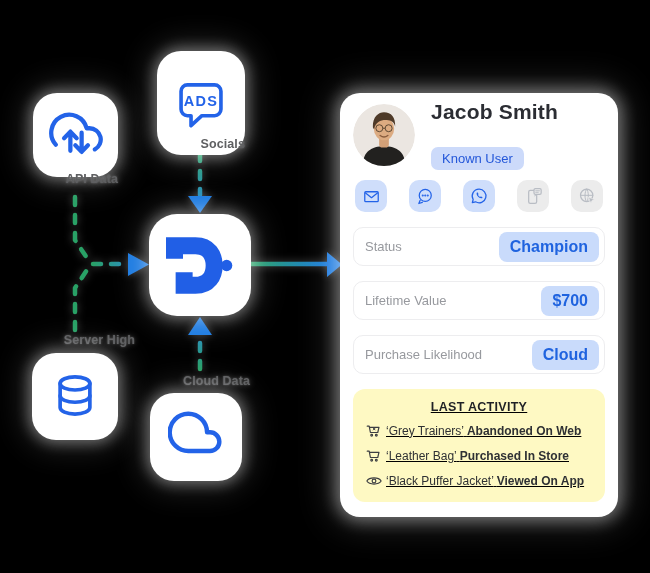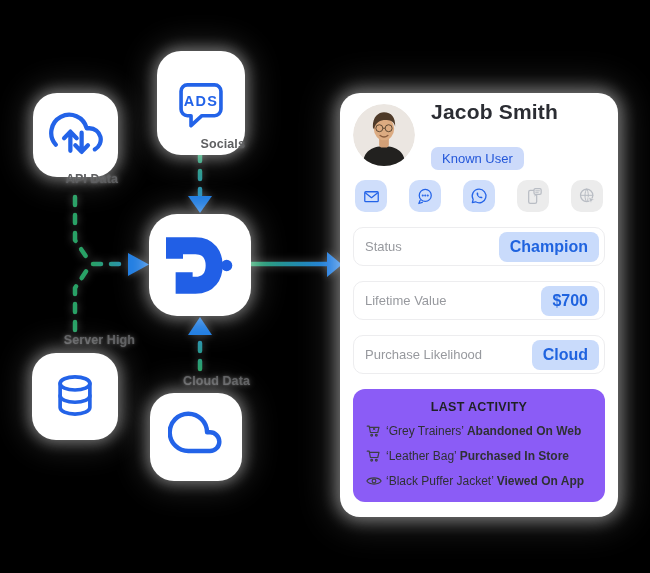--- a/index.html
+++ b/index.html
@@ -46,22 +46,22 @@
   .chan.inactive{background:#ececec;}
 
   .attr{height:39px;margin-top:15px;border:1px solid #ededef;border-radius:10px;
         display:flex;align-items:center;justify-content:space-between;
         padding:0 5px 0 11px;background:#fff;box-sizing:border-box;}
   .attr:first-of-type{margin-top:16px;}
   .attr-label{font-size:13px;color:#97999e;}
   .attr-badge{background:#c9dbfb;color:#1f63df;font-size:16px;font-weight:600;
         padding:6px 11px;border-radius:8px;}
 
-  .activity{margin-top:15px;background:#8b5cf6;border-radius:12px;
-        padding:11px 12px 13px 12px;}
+  .activity{margin-top:15px;background:#fef9c3;border-radius:12px;
+        padding:11px 12px 13px 12px;text-decoration:underline;}
   .activity-title{text-align:center;font-size:12.5px;font-weight:700;color:#1f2125;
         letter-spacing:.3px;}
   .activity-item{display:flex;align-items:center;gap:3px;margin-top:8px;height:17px;}
   .activity-item:first-of-type{margin-top:13px;}
   .activity-text{font-size:12px;color:#2f3134;white-space:nowrap;}
   .activity-text b{font-weight:700;}
   .act-icon{flex:0 0 18px;display:flex;align-items:center;justify-content:center;}
 </style>
 </head>
 <body>

